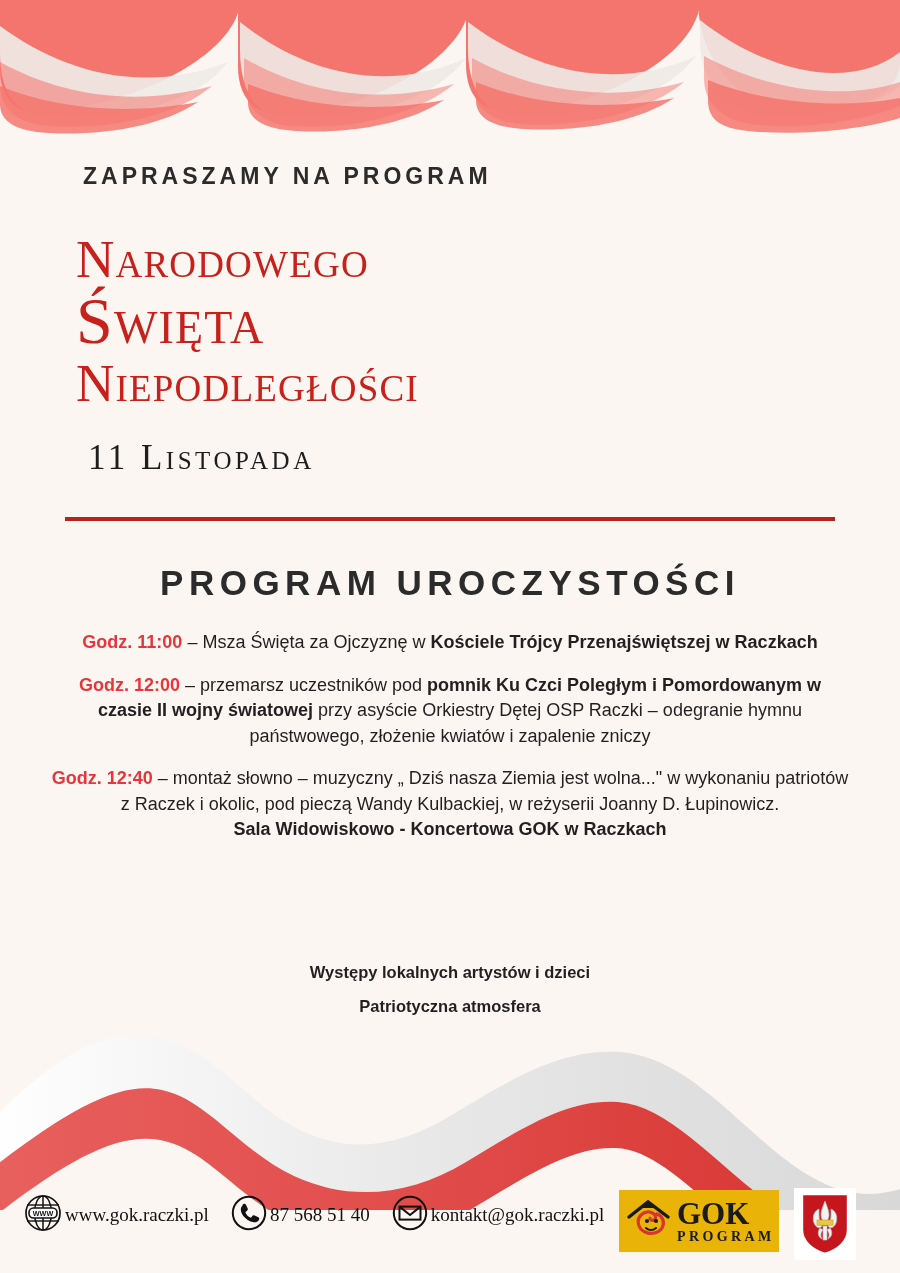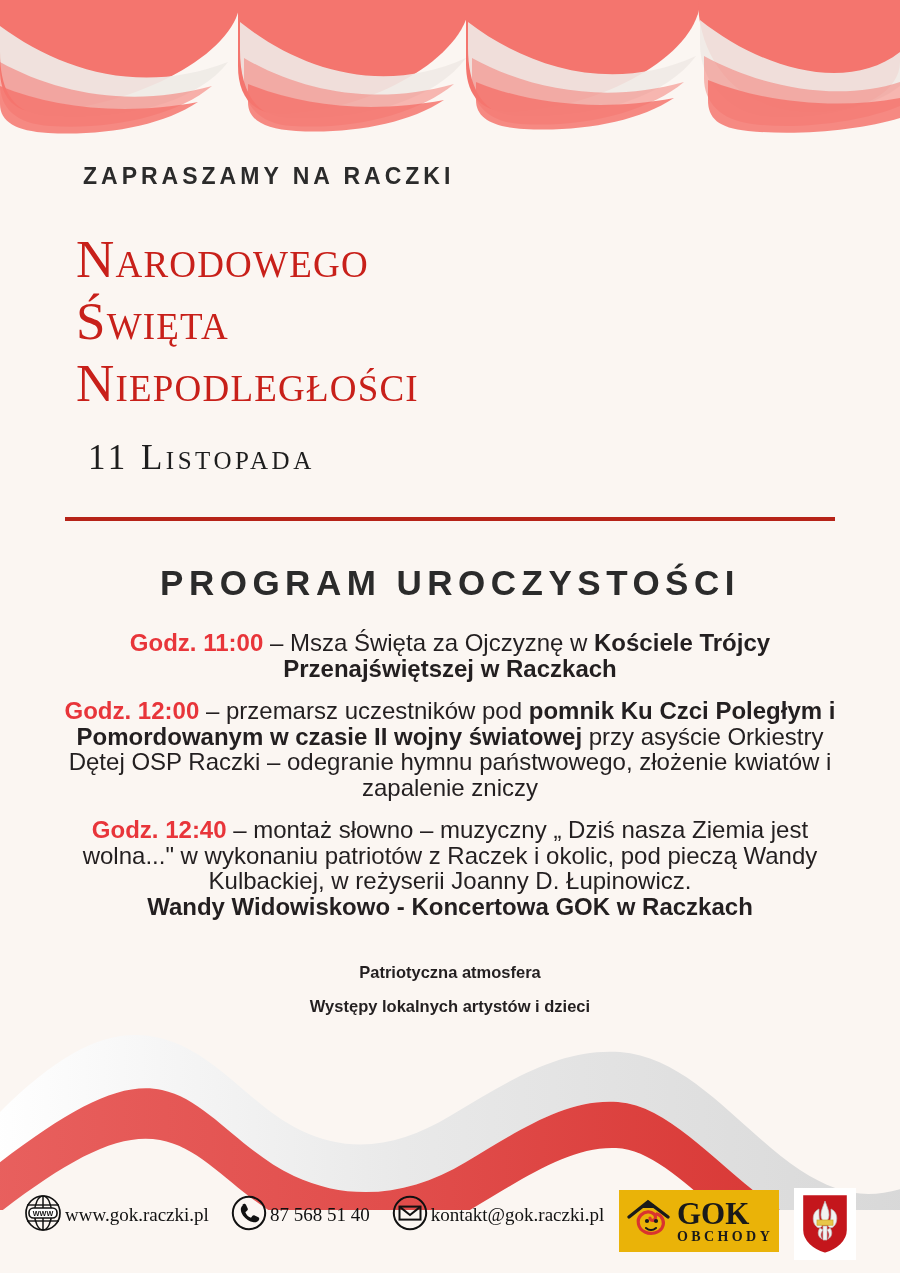--- a/index.html
+++ b/index.html
@@ -37,21 +37,21 @@
     font-family:"Liberation Serif", serif;
     color:#C8201A;
     font-size:53px;
     line-height:62px;
     letter-spacing:1.2px;
     font-variant:small-caps;
     font-weight:normal;
   }
   .bigtitle span { display:block; }
   .bigtitle .l1 { font-size:53px; }
-  .bigtitle .l2 { font-size:53px; }
+  .bigtitle .l2 { font-size:66px; }
   .bigtitle .l3 { font-size:53px; }
 
   .datestrip {
     position:absolute; left:88px; top:438px;
     font-family:"Liberation Serif", serif;
     font-variant:small-caps;
     font-size:35px;
     letter-spacing:3.5px;
     color:#1E1E1E;
   }
@@ -69,21 +69,21 @@
     letter-spacing:5.5px;
     color:#2B2B2B;
   }
 
   
   .entries { position:absolute; left:50px; top:630px; width:800px; }
 
   .entry {
     text-align:center;
     color:#231F20;
-    font-size:24px;
+    font-size:18px;
     line-height:25.5px;
     margin-bottom:16px;
   }
   .entry .time { color:#E8353A; font-weight:bold; }
   .entry b { font-weight:bold; }
   .entry .venue { font-weight:bold; }
 
   .e1 { margin-bottom:17px; }
   .e2 { margin-bottom:17px; }
   .e3 { margin-bottom:0; }
@@ -174,21 +174,21 @@
         <path d="M698,0 L900,0 L900,62 C900,92 860,116 800,112 C730,107 698,52 698,0 Z" fill="#F4756E"></path>
         <path d="M700,20 C760,68 846,94 900,52 L900,86 C868,112 800,122 760,116 C726,110 700,80 700,44 Z" fill="#EFEAE6" opacity="0.9"></path>
         <path d="M704,56 C762,88 840,102 900,82 L900,106 C862,122 800,130 752,124 C720,120 704,102 704,78 Z" fill="#F4756E" opacity="0.5"></path>
         <path d="M708,80 C762,102 836,110 900,98 L900,118 C860,130 800,136 748,131 C718,128 708,118 708,100 Z" fill="#F4756E" opacity="0.85"></path>
       </g>
     </svg>
   </div>
 
   <div class="content">
 
-    <div class="kicker">ZAPRASZAMY NA RACZKI</div>
+    <div class="kicker">ZAPRASZAMY NA PROGRAM</div>
 
     <div class="bigtitle">
       <span class="l1">Narodowego</span>
       <span class="l2">Święta</span>
       <span class="l3">Niepodległości</span>
     </div>
 
     <div class="datestrip">11 Listopada</div>
 
     <div class="rule"></div>
@@ -200,28 +200,28 @@
       <div class="entry e1">
         <span class="time">Godz. 11:00</span><span> – </span><span>Msza Święta za Ojczyznę w </span><b>Kościele Trójcy Przenajświętszej w Raczkach</b>
       </div>
 
       <div class="entry e2">
         <span class="time">Godz. 12:00</span><span> – </span><span>przemarsz uczestników pod </span><b>pomnik Ku Czci Poległym i Pomordowanym w czasie II wojny światowej</b><span> przy asyście Orkiestry Dętej OSP Raczki – odegranie hymnu państwowego, złożenie kwiatów i zapalenie zniczy</span>
       </div>
 
       <div class="entry e3">
         <span class="time">Godz. 12:40</span><span> – </span><span>montaż słowno – muzyczny „ Dziś nasza Ziemia jest wolna..." w wykonaniu patriotów z Raczek i okolic, pod pieczą Wandy Kulbackiej, w reżyserii Joanny D. Łupinowicz.</span>
-        <div class="venue">Wandy Widowiskowo - Koncertowa GOK w Raczkach</div>
+        <div class="venue">Sala Widowiskowo - Koncertowa GOK w Raczkach</div>
       </div>
 
     </div>
 
     <div class="closing">
+      <div>Występy lokalnych artystów i dzieci</div>
       <div>Patriotyczna atmosfera</div>
-      <div>Występy lokalnych artystów i dzieci</div>
     </div>
 
   </div>
 
   <div class="wave-layer">
     <svg width="900" height="200" viewBox="0 0 900 200" xmlns="http://www.w3.org/2000/svg">
       <defs>
         <linearGradient id="whiteband" x1="0" y1="0" x2="1" y2="0">
           <stop offset="0%" stop-color="#FFFFFF"></stop>
           <stop offset="45%" stop-color="#E9E9E9"></stop>
@@ -292,21 +292,21 @@
           <path d="M20,7 L31,7 L31,11 L20,11 Z" fill="#1A1A1A"></path>
           <path d="M34,17 c6,2 8,9 5,14 c-3,5 -11,7 -17,4 c-7,-3 -9,-12 -4,-17
                    c4,-4 10,-4 13,-1 c2,2 2,5 0,6 c-2,1 -4,0 -4,-2" fill="none" stroke="#D9342F" stroke-width="3.2" stroke-linecap="round"></path>
           <circle cx="24" cy="24" r="2.1" fill="#1A1A1A"></circle>
           <circle cx="33" cy="24" r="2.1" fill="#1A1A1A"></circle>
           <path d="M23,31 c3,2.6 7,2.6 10,0" fill="none" stroke="#1A1A1A" stroke-width="2.1" stroke-linecap="round"></path>
         </svg>
       </span>
       <span class="gok-words">
         <span class="g1">GOK</span>
-        <span class="g2">OBCHODY</span>
+        <span class="g2">PROGRAM</span>
       </span>
     </div>
 
     <div class="logo-crest">
       <svg width="52" height="64" viewBox="0 0 52 64" xmlns="http://www.w3.org/2000/svg">
         <path d="M3,2 H49 V38 C49,50 38,58 26,62 C14,58 3,50 3,38 Z" fill="#C4161C" stroke="#FFFFFF" stroke-width="2.4"></path>
         <g fill="#F2F2F2" stroke="#BDBDBD" stroke-width="0.7">
           <path d="M26,9 C24,15 22,18 22,23 C22,27 24,29 26,30 C28,29 30,27 30,23 C30,18 28,15 26,9 Z"></path>
           <path d="M20,17 C15,19 13,25 15,31 C17,36 21,37 23,34 C21,31 20,27 20,23 Z"></path>
           <path d="M32,17 C37,19 39,25 37,31 C35,36 31,37 29,34 C31,31 32,27 32,23 Z"></path>

